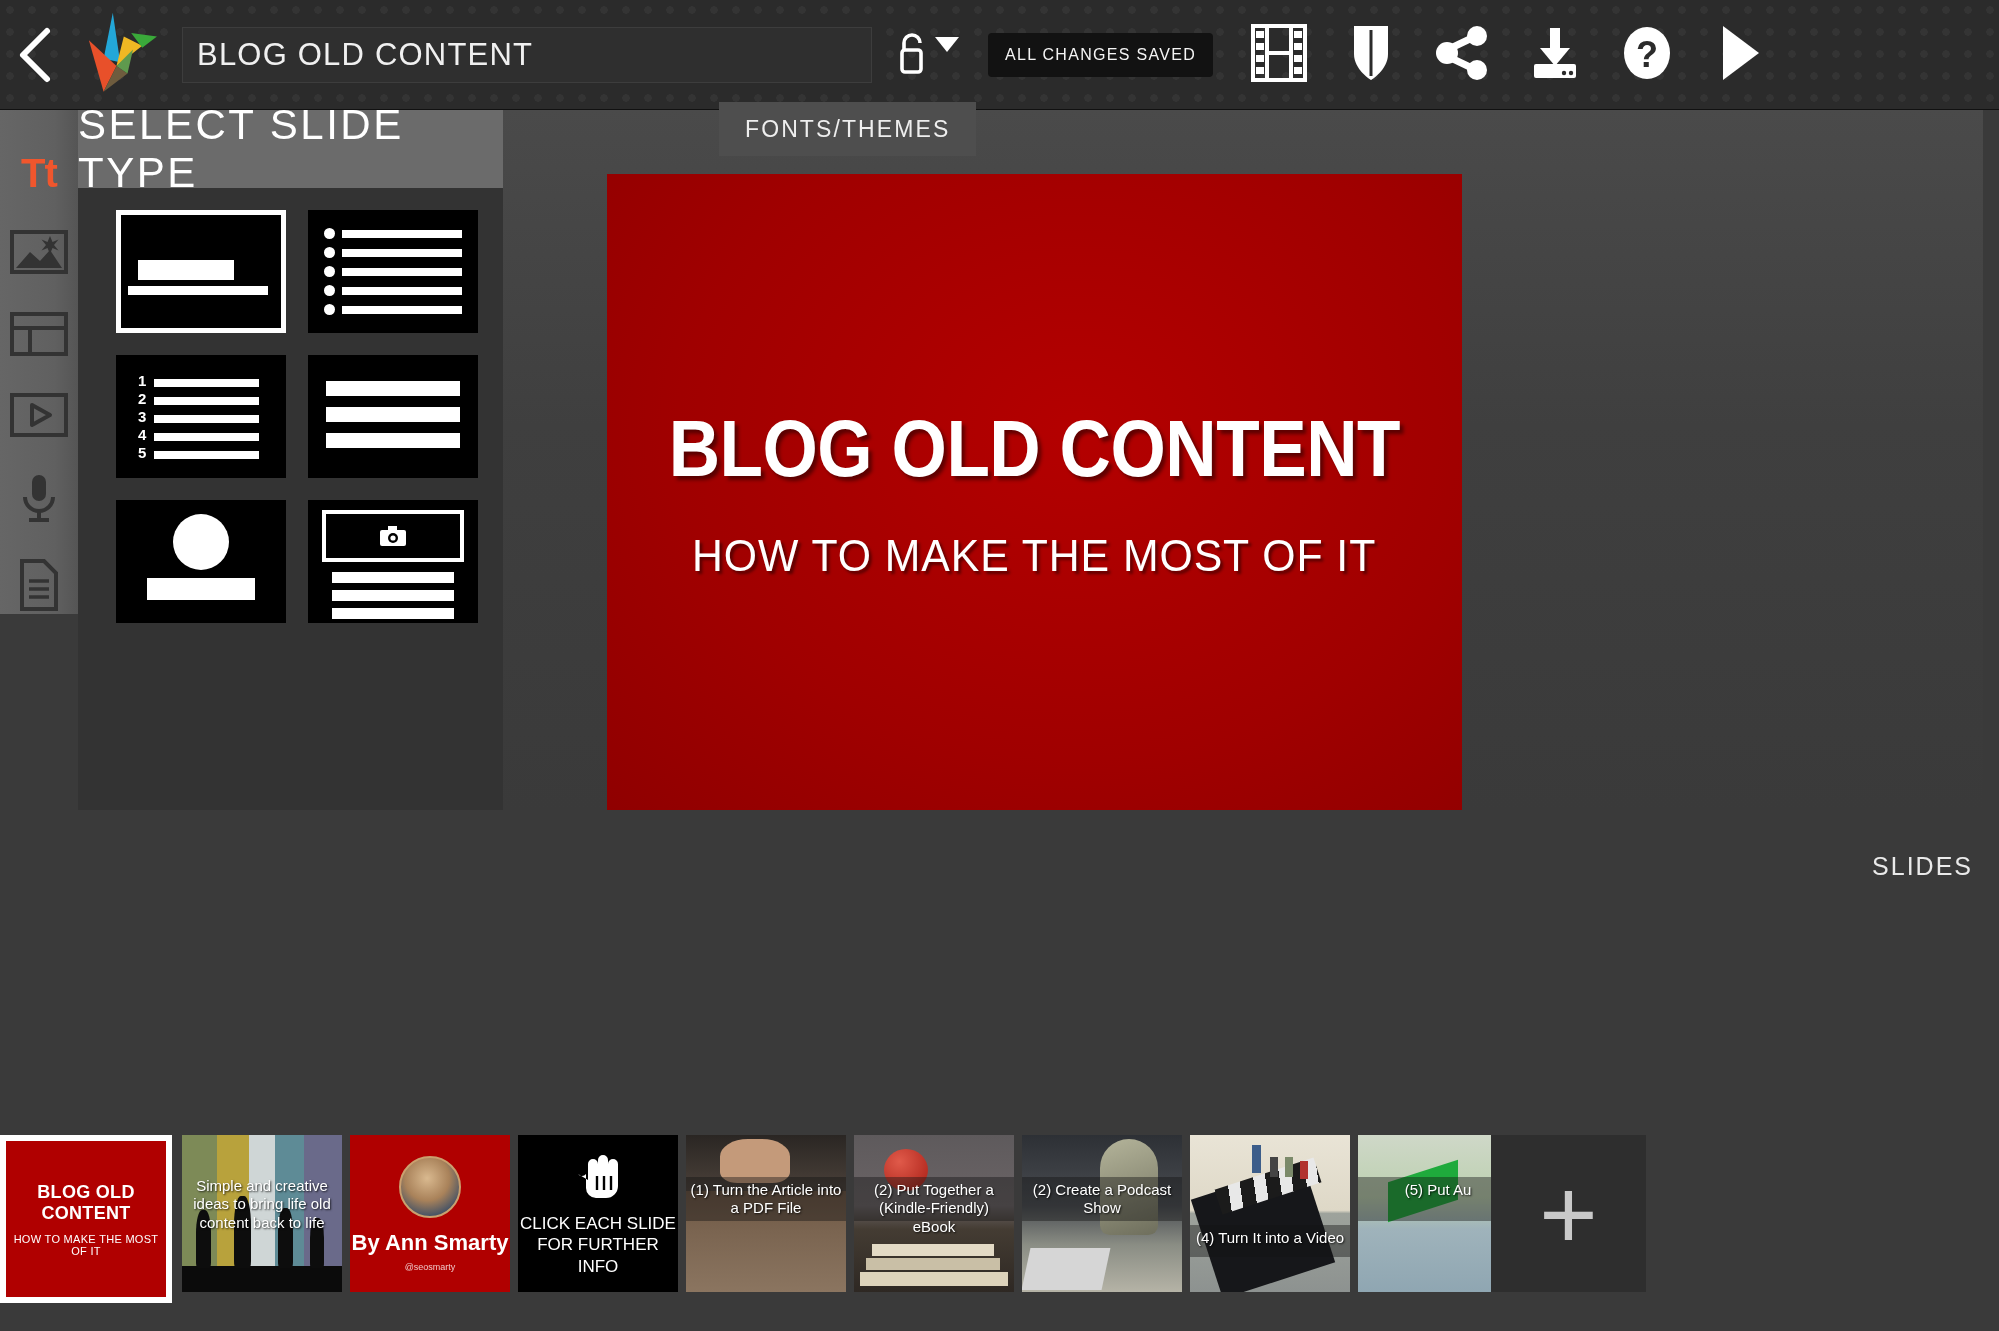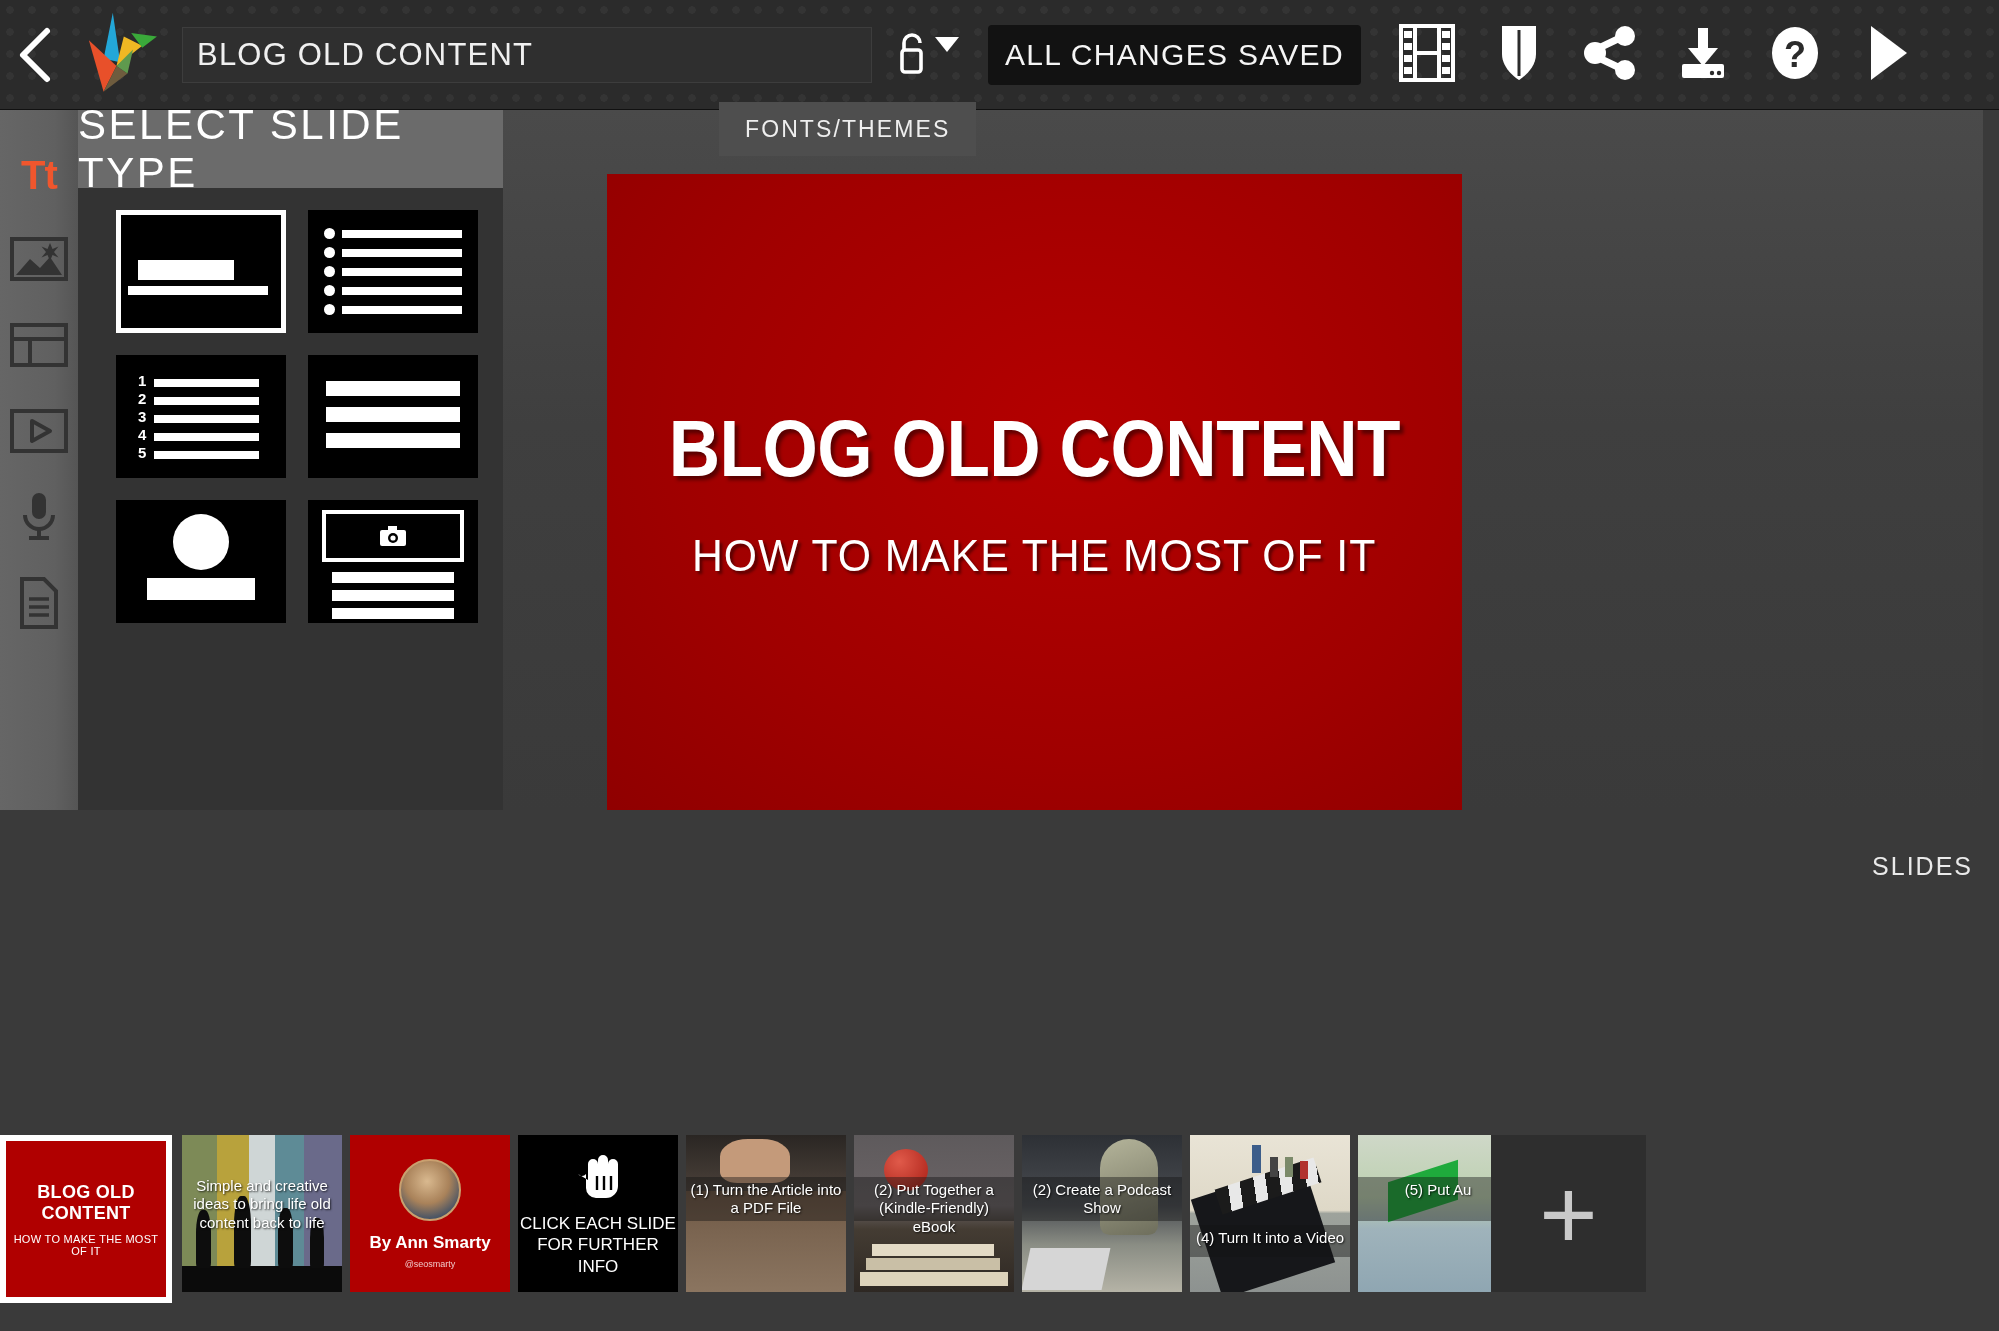--- a/index.html
+++ b/index.html
@@ -36,35 +36,35 @@
   }
   .titlebox input {
     width: 100%; background: transparent; border: none; outline: none;
     color: #f0f0f0; font-size: 31px; letter-spacing: 1.2px;
     font-family: "Liberation Sans", sans-serif; font-weight: 300;
   }
   .lock-wrap { display:flex; align-items:center; margin-left: 22px; cursor: pointer; }
   .saved-chip {
     margin-left: 28px;
     background: #121212; color: #f5f5f5;
-    font-size: 30px; letter-spacing: 1.3px; font-weight: 400;
+    font-size: 16px; letter-spacing: 1.3px; font-weight: 400;
     padding: 13px 17px 13px 17px;
     border-radius: 4px;
     white-space: nowrap;
   }
   .tb-icons { display: flex; align-items: center; margin-left: 20px; gap: 0px; }
   .tb-btn {
     width: 92px; height: 110px;
     display:flex; align-items:center; justify-content:center;
     cursor: pointer;
   }
 
   
   .rail {
-    position: absolute; left: 0; top: 110px; width: 78px; height: 700px;
+    position: absolute; left: 0; top: 110px; width: 78px; height: 504px;
     background: linear-gradient(to right, #666 0%, #606060 70%, #555 100%);
     display: flex; flex-direction: column; align-items: center;
     padding-top: 38px; gap: 32px;
   }
   .rail-item {
     width: 62px; height: 54px; display:flex; align-items:center; justify-content:center;
     cursor:pointer;
   }
   .rail-tt {
     color: #f0562d; font-size: 40px; font-weight: bold; line-height: 1;
@@ -180,21 +180,21 @@
   .t2 .ground { position:absolute;left:0;right:0;bottom:0;height:26px;background:#0b0b0b; }
   .sil { position:absolute; background:#0d0d0d; border-radius: 40% 40% 10% 10%; }
 
   
   .t3 { background:#b00000; display:flex; flex-direction:column; align-items:center; justify-content:center; }
   .avatar {
     width:62px;height:62px;border-radius:50%;
     background: radial-gradient(circle at 45% 35%, #d9b98f 0%, #a9825a 45%, #4a5565 75%, #2c3a4a 100%);
     border: 2px solid #caa06f;
   }
-  .t3-name { color:#fff;font-weight:bold;font-size:17px;margin-top:12px; }
+  .t3-name { color:#fff;font-weight:bold;font-size:22px;margin-top:12px; }
   .t3-handle { color:#f0c6c6;font-size:9px;margin-top:6px; }
 
   
   .t4 { background:#000; display:flex; flex-direction:column; align-items:center; justify-content:center; }
   .t4 .hand { color:#fff; font-size:46px; line-height:1; }
   .t4 .txt { color:#fff; font-size:17px; text-align:center; line-height:1.25; margin-top:6px;}
 
   
   .t5 { background: linear-gradient(to bottom,#5a4638 0%,#6b5443 35%,#7a6450 60%,#8b7560 100%); }
   .t6 { background: linear-gradient(to bottom,#5e5a5c 0%,#6b6466 45%,#443c33 60%,#2e2823 100%); }

